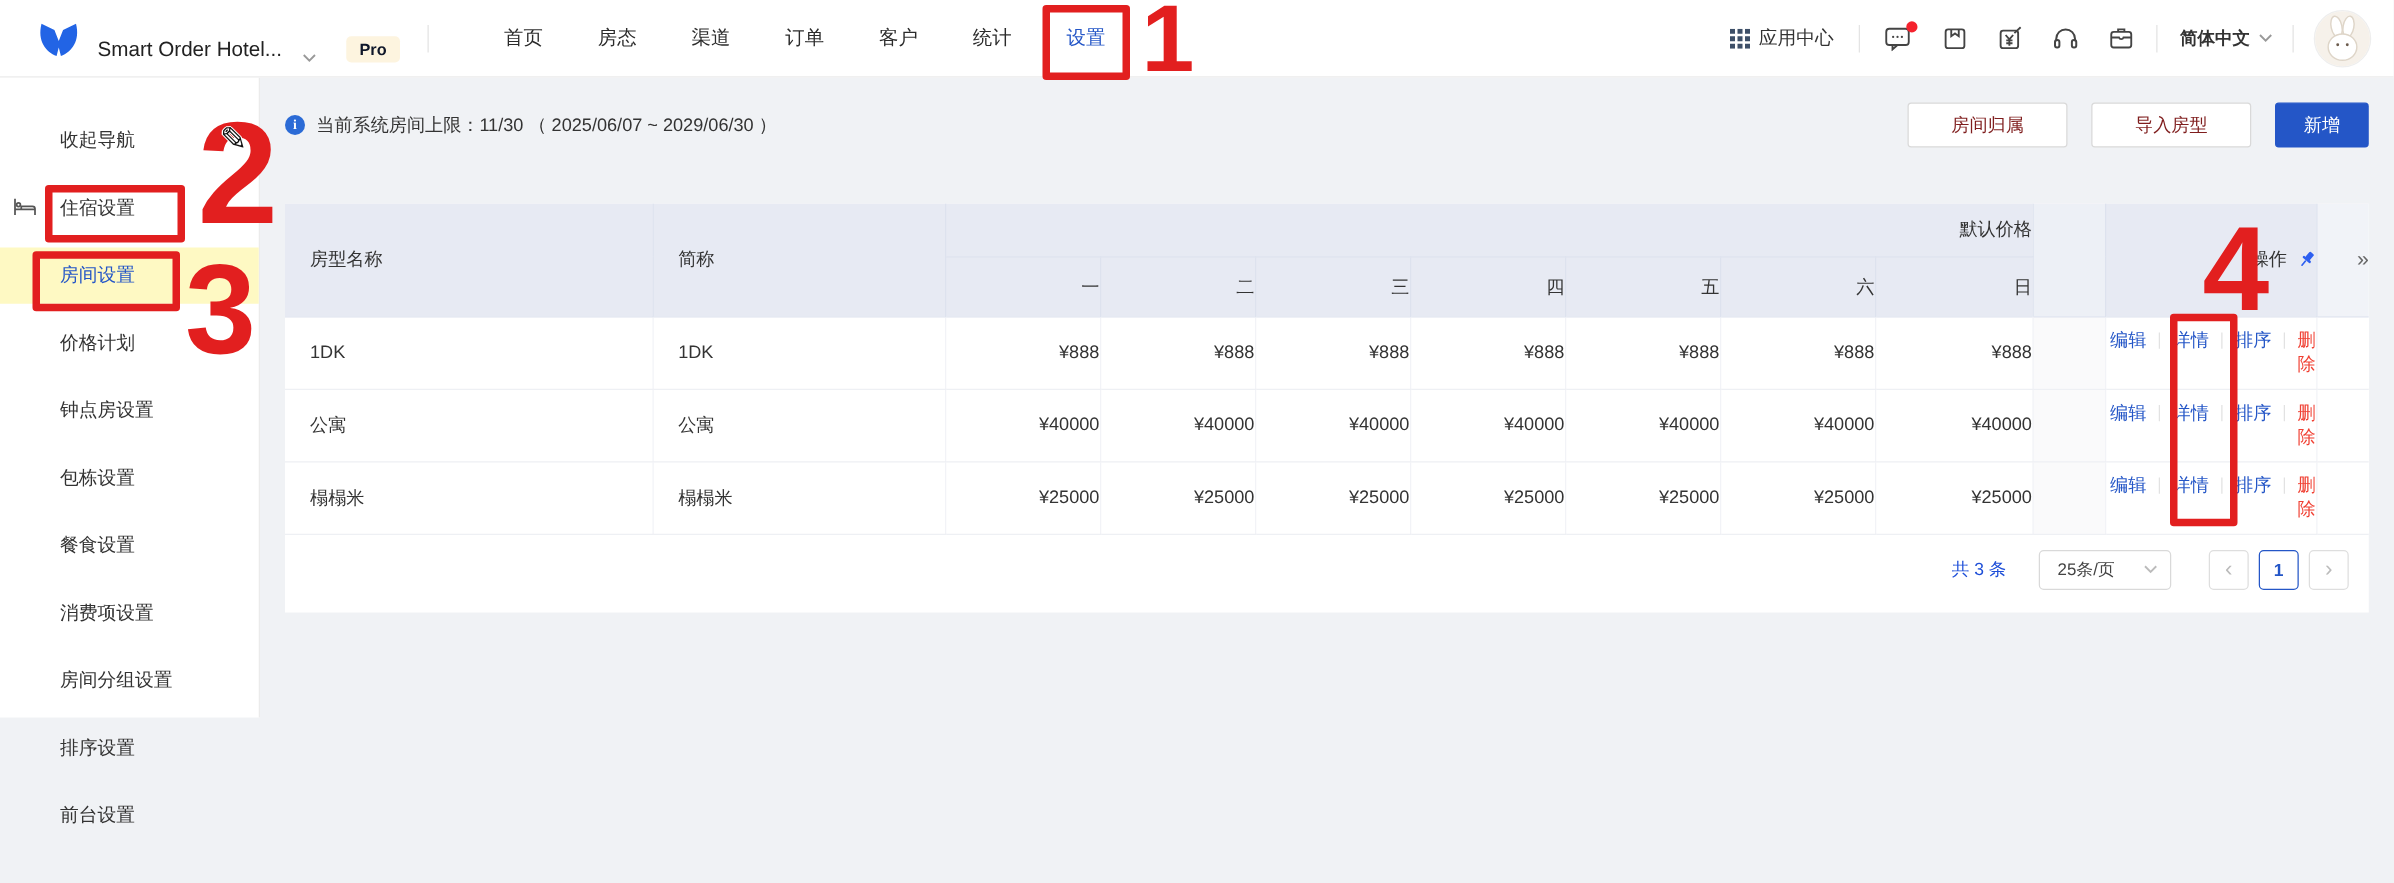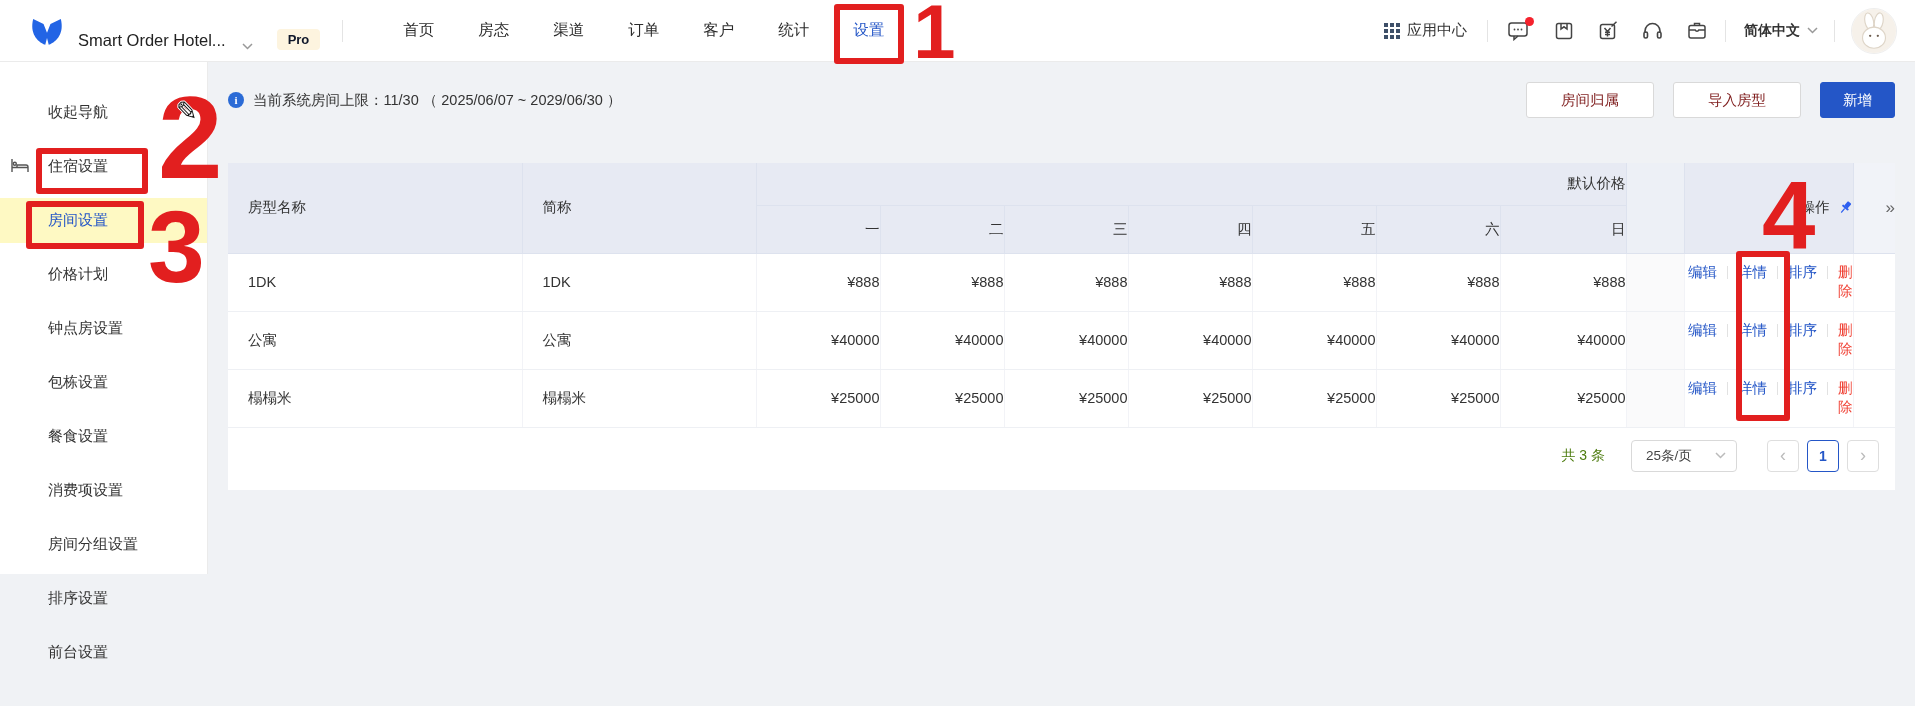--- a/index.html
+++ b/index.html
@@ -57,21 +57,21 @@
   tbody td { height:58px; border-bottom:1px solid #eef0f4; border-right:1px solid #f2f3f7; background:#fff; }
   tbody td.nrb { border-right:none; }
   td.spacer-b { background:#fafafb; }
   .op-head { display:inline-flex; align-items:center; gap:8px; }
   .act-link { color:#2456c7; text-decoration:none; cursor:pointer; }
   .act-link.danger { color:#f04134; }
   .act-sep { display:inline-block; width:1px; height:13px; background:#e2e2e2; margin:0 10px; vertical-align:-2px; }
 
   
   .pager { height:62px; display:flex; align-items:center; justify-content:flex-end; padding:0 16px 6px 0; gap:8px; }
-  .pager-total { font-size:14px; color:#4d7c0f; margin-right:18px; }
+  .pager-total { font-size:14px; color:#1d4ed8; margin-right:18px; }
   .page-size { width:106px; height:32px; border:1px solid #d9d9d9; border-radius:4px; display:flex; align-items:center; justify-content:space-between; padding:0 10px 0 14px; font-size:13.5px; color:#444; cursor:pointer; margin-right:22px; }
   .pg-btn { width:32px; height:32px; border:1px solid #dedede; border-radius:4px; background:#fff; display:flex; align-items:center; justify-content:center; font-size:18px; color:#bbb; cursor:pointer; }
   .pg-btn.current { border-color:#2456c7; color:#2456c7; font-size:14px; font-weight:bold; }
 
   
   .ann-box { position:absolute; border:6px solid #e21f1f; border-radius:3px; pointer-events:none; z-index:60; }
   .ann-num { position:absolute; color:#e21f1f; font-weight:bold; line-height:1; pointer-events:none; z-index:60; font-family:"Liberation Sans",sans-serif; }
   .ann-box-1 { left:-19px; top:-16px; width:70px; height:60px; }
   .ann-num-1 { left:60px; top:-26px; font-size:76px; }
   .ann-box-2 { left:36px; top:4px; width:112px; height:46px; }

